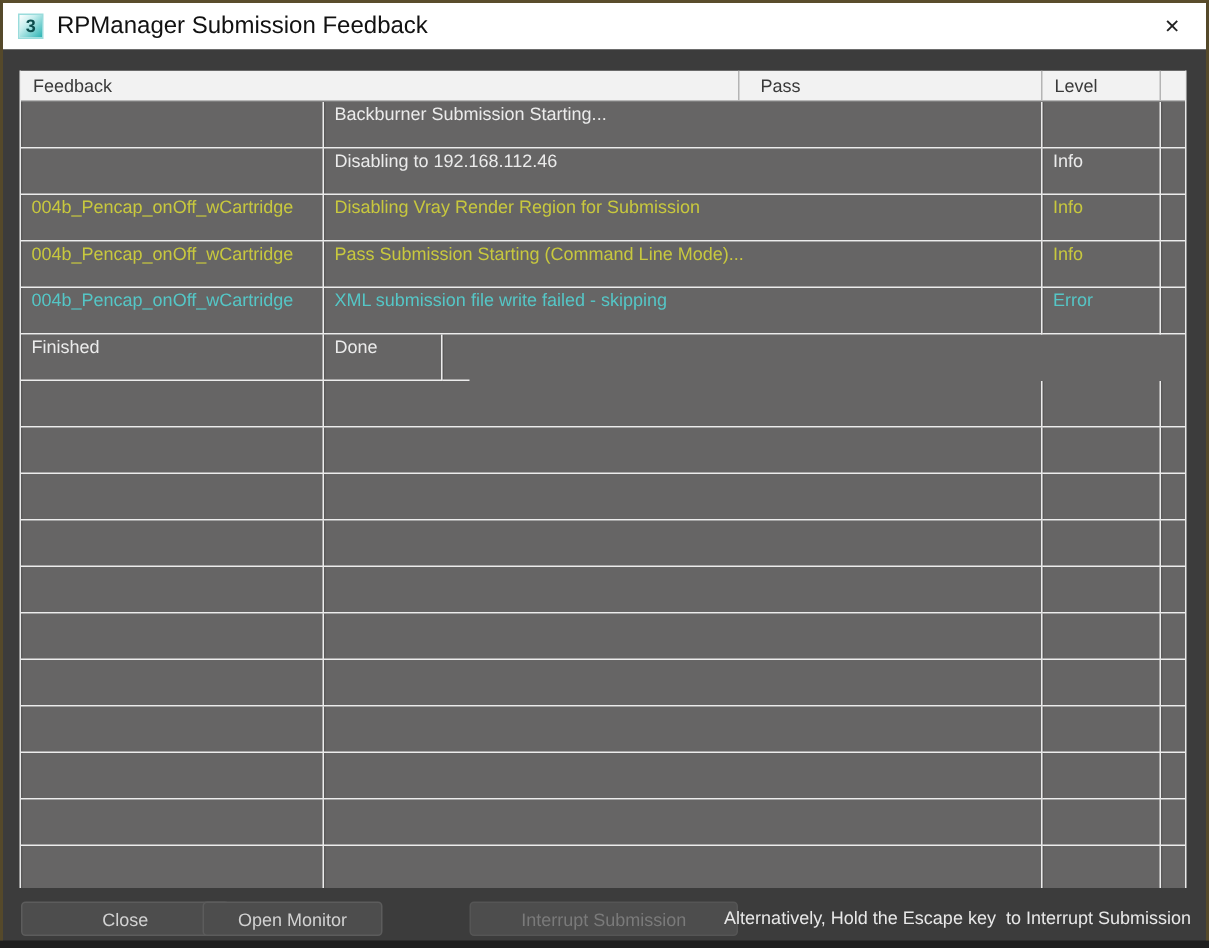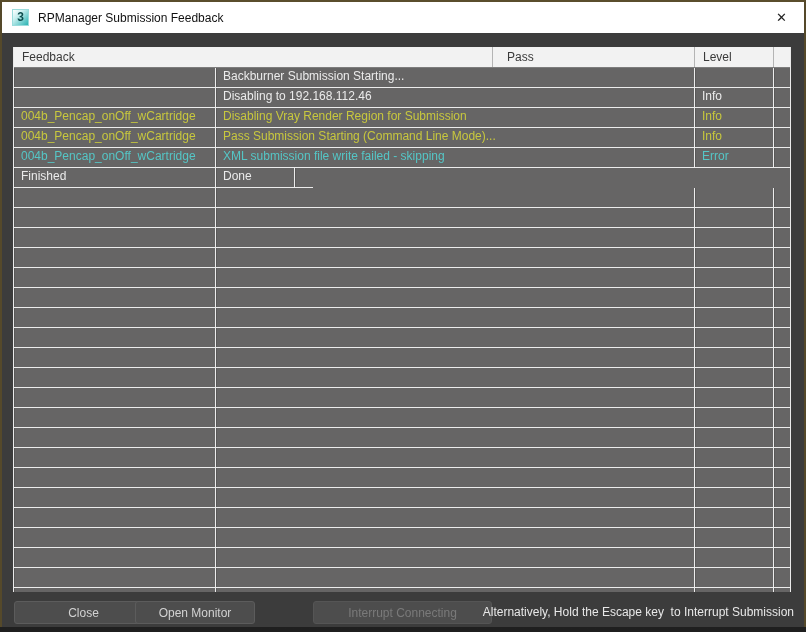--- a/index.html
+++ b/index.html
@@ -23,41 +23,41 @@
     height: 31px; background: #ffffff; display: flex; align-items: center;
     padding-left: 10px; color: #000;
   }
   .app-icon {
     width: 17px; height: 17px; margin-right: 9px; flex: 0 0 auto;
     background: linear-gradient(135deg, #ffffff 0%, #c8efef 35%, #2bb3b3 100%);
     border: 1px solid #9adcdc;
     color: #0d4d4d; font-weight: bold; font-size: 12px; line-height: 15px;
     text-align: center;
   }
-  .title { font-size: 12px; color: #111; }
+  .title { font-size: 16px; color: #111; }
   .close-btn {
     margin-left: auto; width: 45px; height: 31px; line-height: 31px;
     text-align: center; color: #222; font-size: 13px; cursor: pointer;
   }
   
   .dialog-body { position: relative; width: 802px; height: 592px; background: #3c3c3c; }
   
   .table {
     position: absolute; left: 11px; top: 14px; width: 778px; height: 545px;
     overflow: hidden; background: #3c3c3c;
     border-left: 1px solid #e9e9e9; border-right: 1px solid #e9e9e9;
   }
   .thead { display: flex; height: 21px; background: #f2f2f2; border-bottom: 1px solid #7d7d7d; }
   .th {
     color: #3a3a3a; line-height: 20px; padding-left: 8px;
     border-right: 1px solid #b4b4b4; overflow: hidden; white-space: nowrap;
   }
   .th.col-pass { padding-left: 14px; }
   .th.col-extra { border-right: none; }
-  .tr { display: flex; height: 20px; background: #666565; }
+  .tr { display: flex; height: 31px; background: #666565; }
   .td {
     line-height: 16px; padding-left: 7px; overflow: hidden; white-space: nowrap;
     border-right: 1px solid #ececec; border-bottom: 1px solid #ececec;
     box-shadow: inset 1px 0 0 rgba(0,0,0,0.12);
   }
   .td.col-extra { border-right: none; padding-left: 0; }
   .col-pass     { width: 202px; flex: 0 0 202px; }
   .col-feedback { width: 479px; flex: 0 0 479px; }
   .col-level    { width: 79px;  flex: 0 0 79px; }
   .col-extra    { width: 18px;  flex: 0 0 18px; }
@@ -285,18 +285,18 @@
               <div class="td col-pass"></div>
               <div class="td col-feedback"></div>
               <div class="td col-level"></div>
               <div class="td col-extra"></div>
             </div>
           </div>
       </div>
 
       <button class="btn btn-close">Close</button>
       <button class="btn btn-monitor">Open Monitor</button>
-      <button class="btn btn-interrupt disabled">Interrupt Connecting</button>
+      <button class="btn btn-interrupt disabled">Interrupt Submission</button>
       <div class="hint">Alternatively, Hold the Escape key  to Interrupt Submission</div>
 
     </div>
   </div>
 </div>
 
 </body></html>

